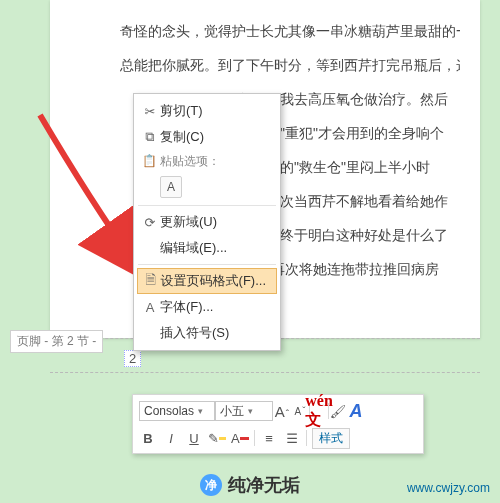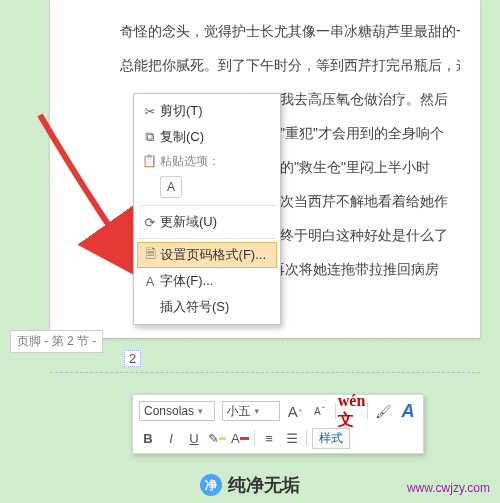--- a/index.html
+++ b/index.html
@@ -18,33 +18,33 @@
   .ctx .item .lbl { flex: 1; }
   .ctx .label-item { height: 22px; font-size: 12px; color: #888; padding-left: 26px; display:flex; align-items:center;}
   .ctx .sep { height: 1px; background: #e3e3e3; margin: 3px 4px; }
   .ctx .paste-row { display:flex; gap:6px; padding: 4px 0 4px 26px; }
   .ctx .paste-row .pbtn { width:22px; height:22px; border:1px solid #d0d0d0; border-radius:2px; display:flex; align-items:center; justify-content:center; font-size:12px; color:#555; background:#fafafa; }
   .ctx .item.hl { background: #fde2b3; border:1px solid #e9b45d; height:26px; margin: 0 3px; padding-left:3px; }
 
   .arrow { position: absolute; left: 30px; top: 110px; width: 140px; height: 170px; pointer-events: none; }
 
   .mini { position: absolute; left: 132px; top: 394px; width: 292px; height: 60px; background: #fff; border: 1px solid #d6d6d6; box-shadow: 1px 2px 5px rgba(0,0,0,.2); padding: 4px 6px; }
-  .mini-row { display:flex; align-items:center; height:24px;justify-content:space-between; }
+  .mini-row { display:flex; align-items:center; height:24px; }
   .mini-row2 { display:flex; align-items:center; gap:5px; height:26px; margin-top:2px; }
   .combo { height:20px; border:1px solid #c8c8c8; font-size:12px; display:flex; align-items:center; padding:0 4px; background:#fff; color:#444; }
   .combo .car { margin-left:4px; font-size:9px; color:#777; }
   .ic-btn { width:18px; height:18px; display:flex; align-items:center; justify-content:center; font-size:13px; color:#555; }
   .vline { width:1px; height:16px; background:#d8d8d8; }
   .swatch { width:14px; height:3px; background:#ffd54a; }
   .swatchR { width:14px; height:3px; background:#d33; }
   .styles { border:1px solid #d0d0d0; padding:1px 6px; font-size:12px; color:#0369a1; background:#fafafa; }
 
   .watermark { position: absolute; left: 0; bottom: 6px; width: 500px; display:flex; align-items:center; justify-content:center; gap:6px; font-size:18px; font-weight:600; color:#333; }
   .wm-logo { width:22px; height:22px; border-radius:50%; background:#4aa3ff; display:flex; align-items:center; justify-content:center; color:#fff; font-size:12px; font-weight:bold; }
-  .wm-url { position:absolute; right:10px; bottom:8px; font-size:12px; color:#a21caf; }
+  .wm-url { position:absolute; right:10px; bottom:8px; font-size:12px; color:#0369a1; }
 
   .u { text-decoration: underline; }
   .Aa { display:inline-flex; align-items:flex-end; gap:1px; }
   .Aa .big{font-size:15px;} .Aa .sm{font-size:10px;}
   .wen { color:#c00; font-size:16px; font-family: KaiTi, serif; font-weight: bold; }
   .brushA { color:#2f6bd6; font-size:18px; font-style:italic; font-weight:bold; }
 </style>
 </head>
 <body>
 <div class="stage">
@@ -89,20 +89,24 @@
       </div>
     <div class="paste-row">
       <div class="pbtn">
           <span>A</span>
         </div>
     </div>
     <div class="sep"></div>
     <div class="item">
         <span class="ic">⟳</span>
         <span class="lbl">更新域(U)</span>
+      </div>
+    <div class="item">
+        <span class="ic"></span>
+        <span class="lbl">编辑域(E)...</span>
       </div>
     <div class="sep"></div>
     <div class="item hl">
         <span class="ic">🗎</span>
         <span class="lbl">设置页码格式(F)...</span>
       </div>
     <div class="item">
         <span class="ic">A</span>
         <span class="lbl">字体(F)...</span>
       </div>

